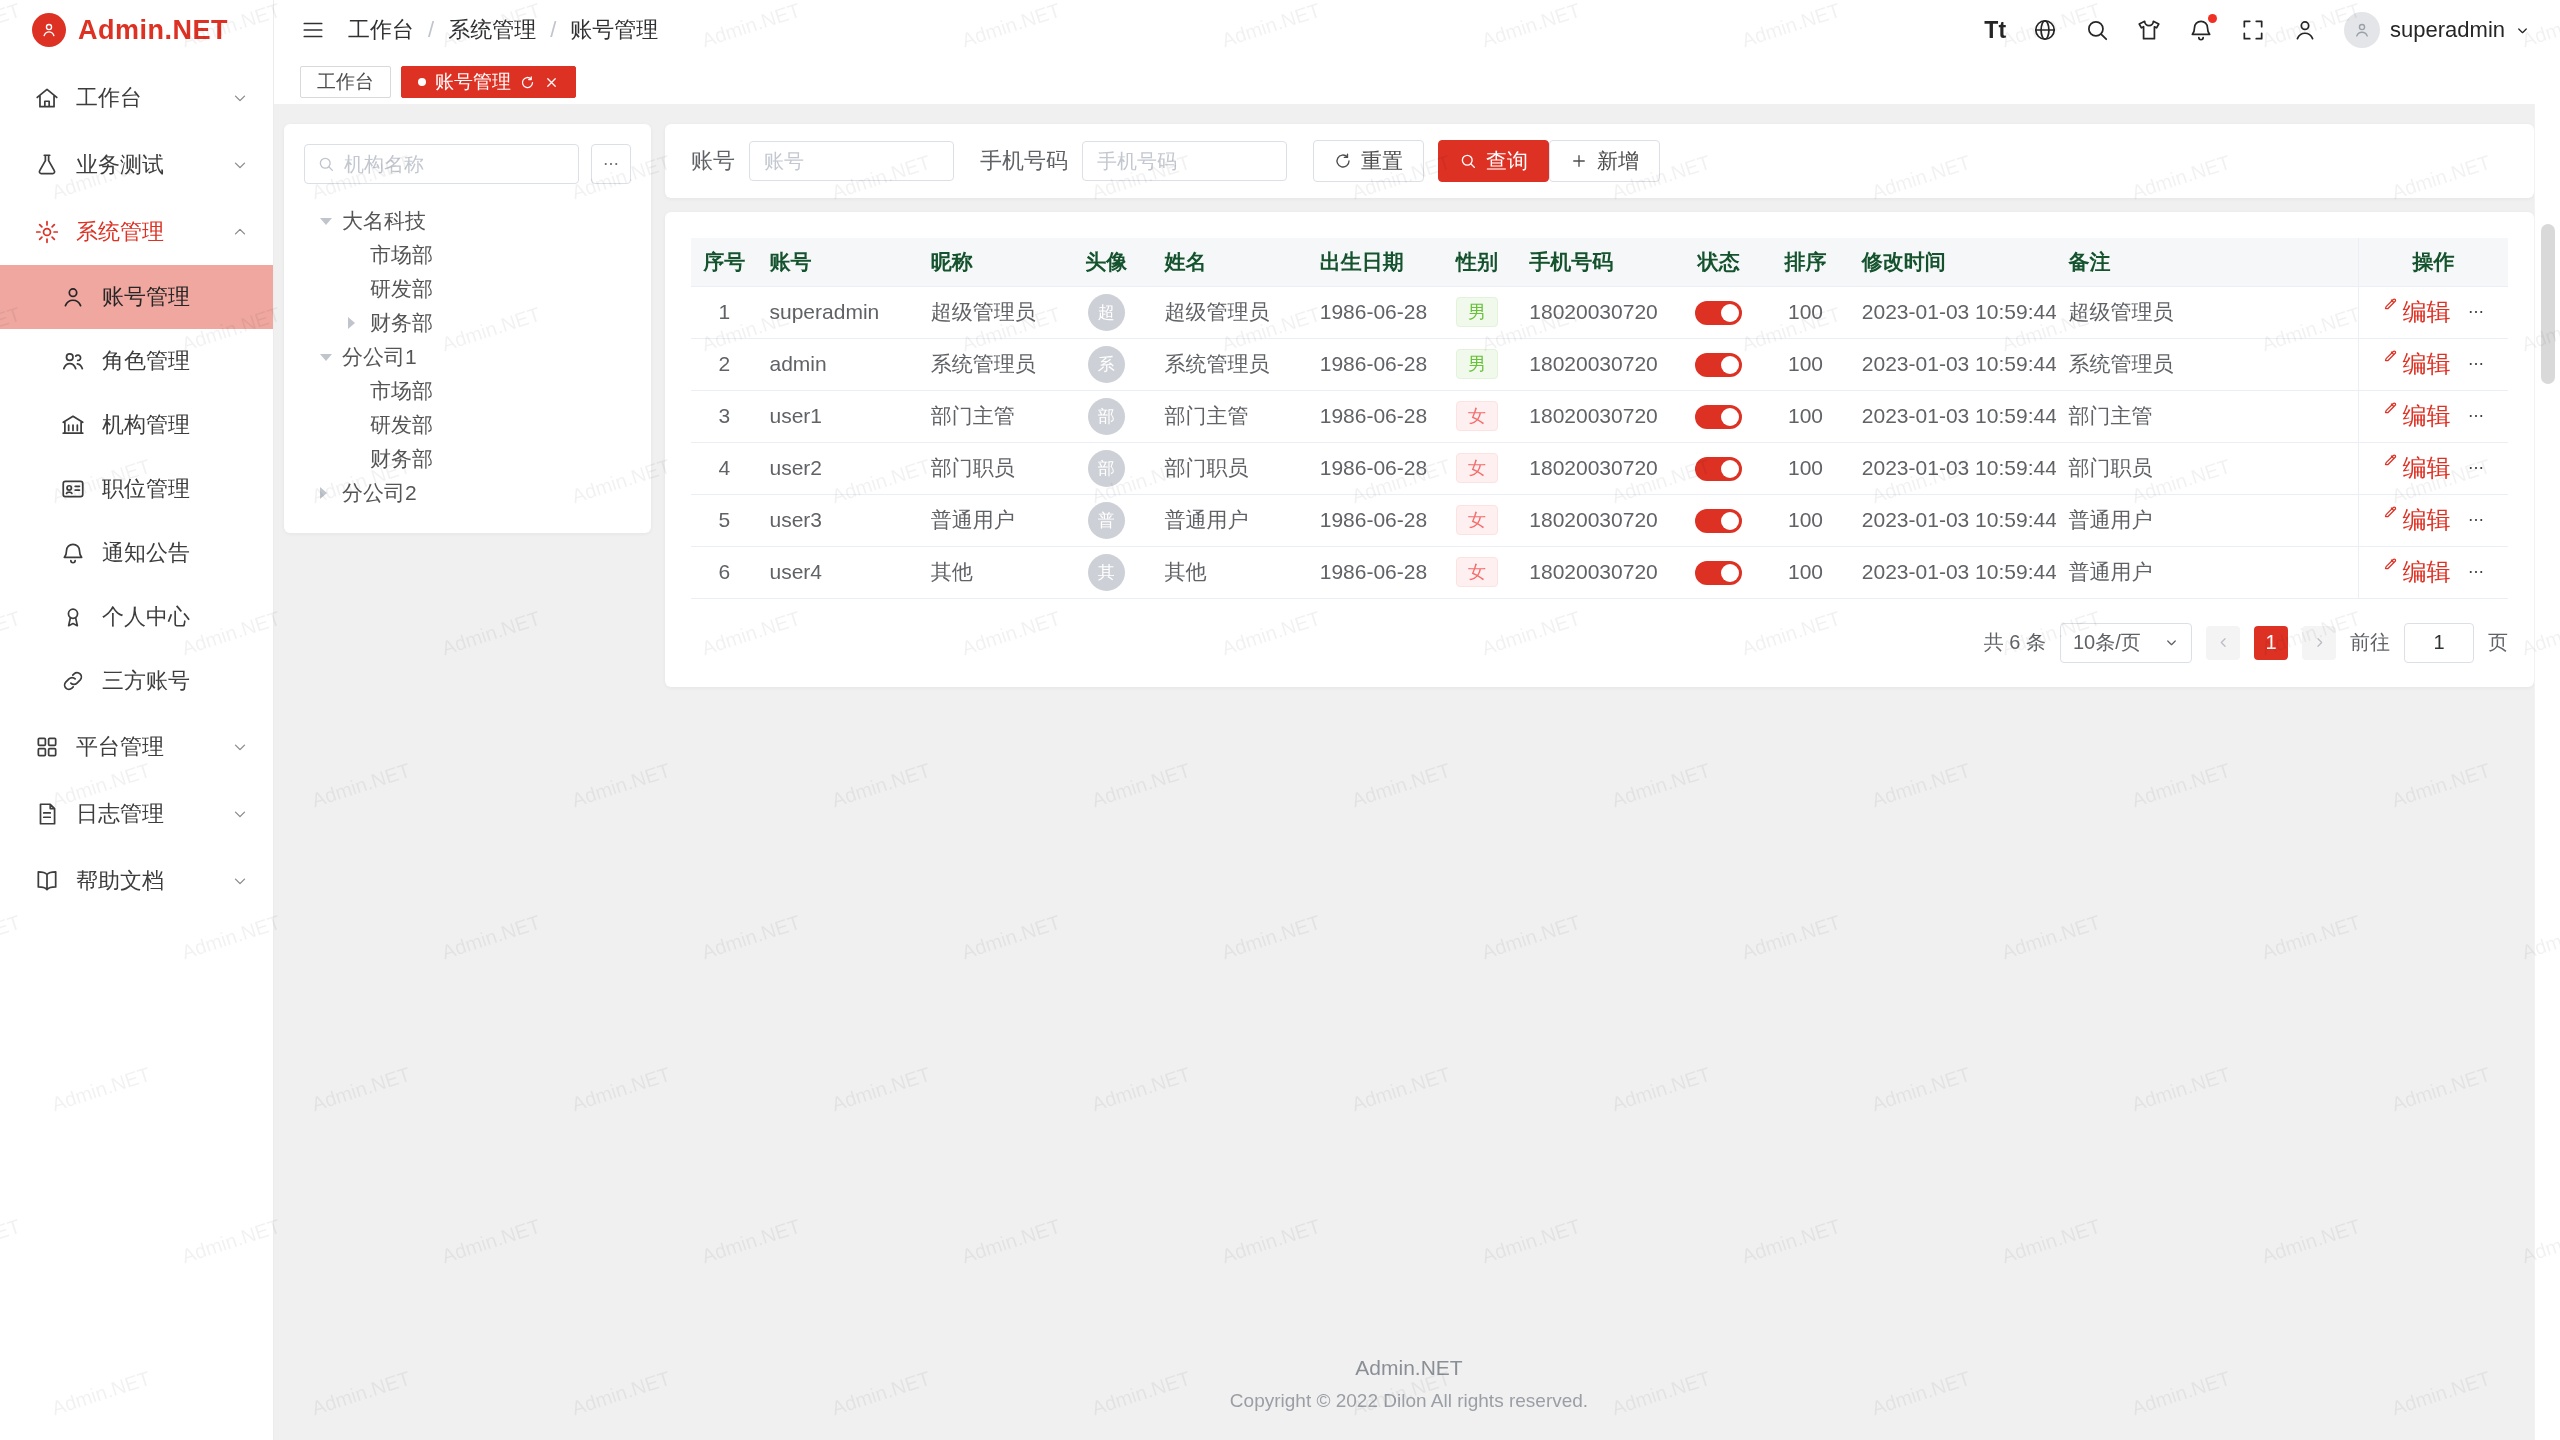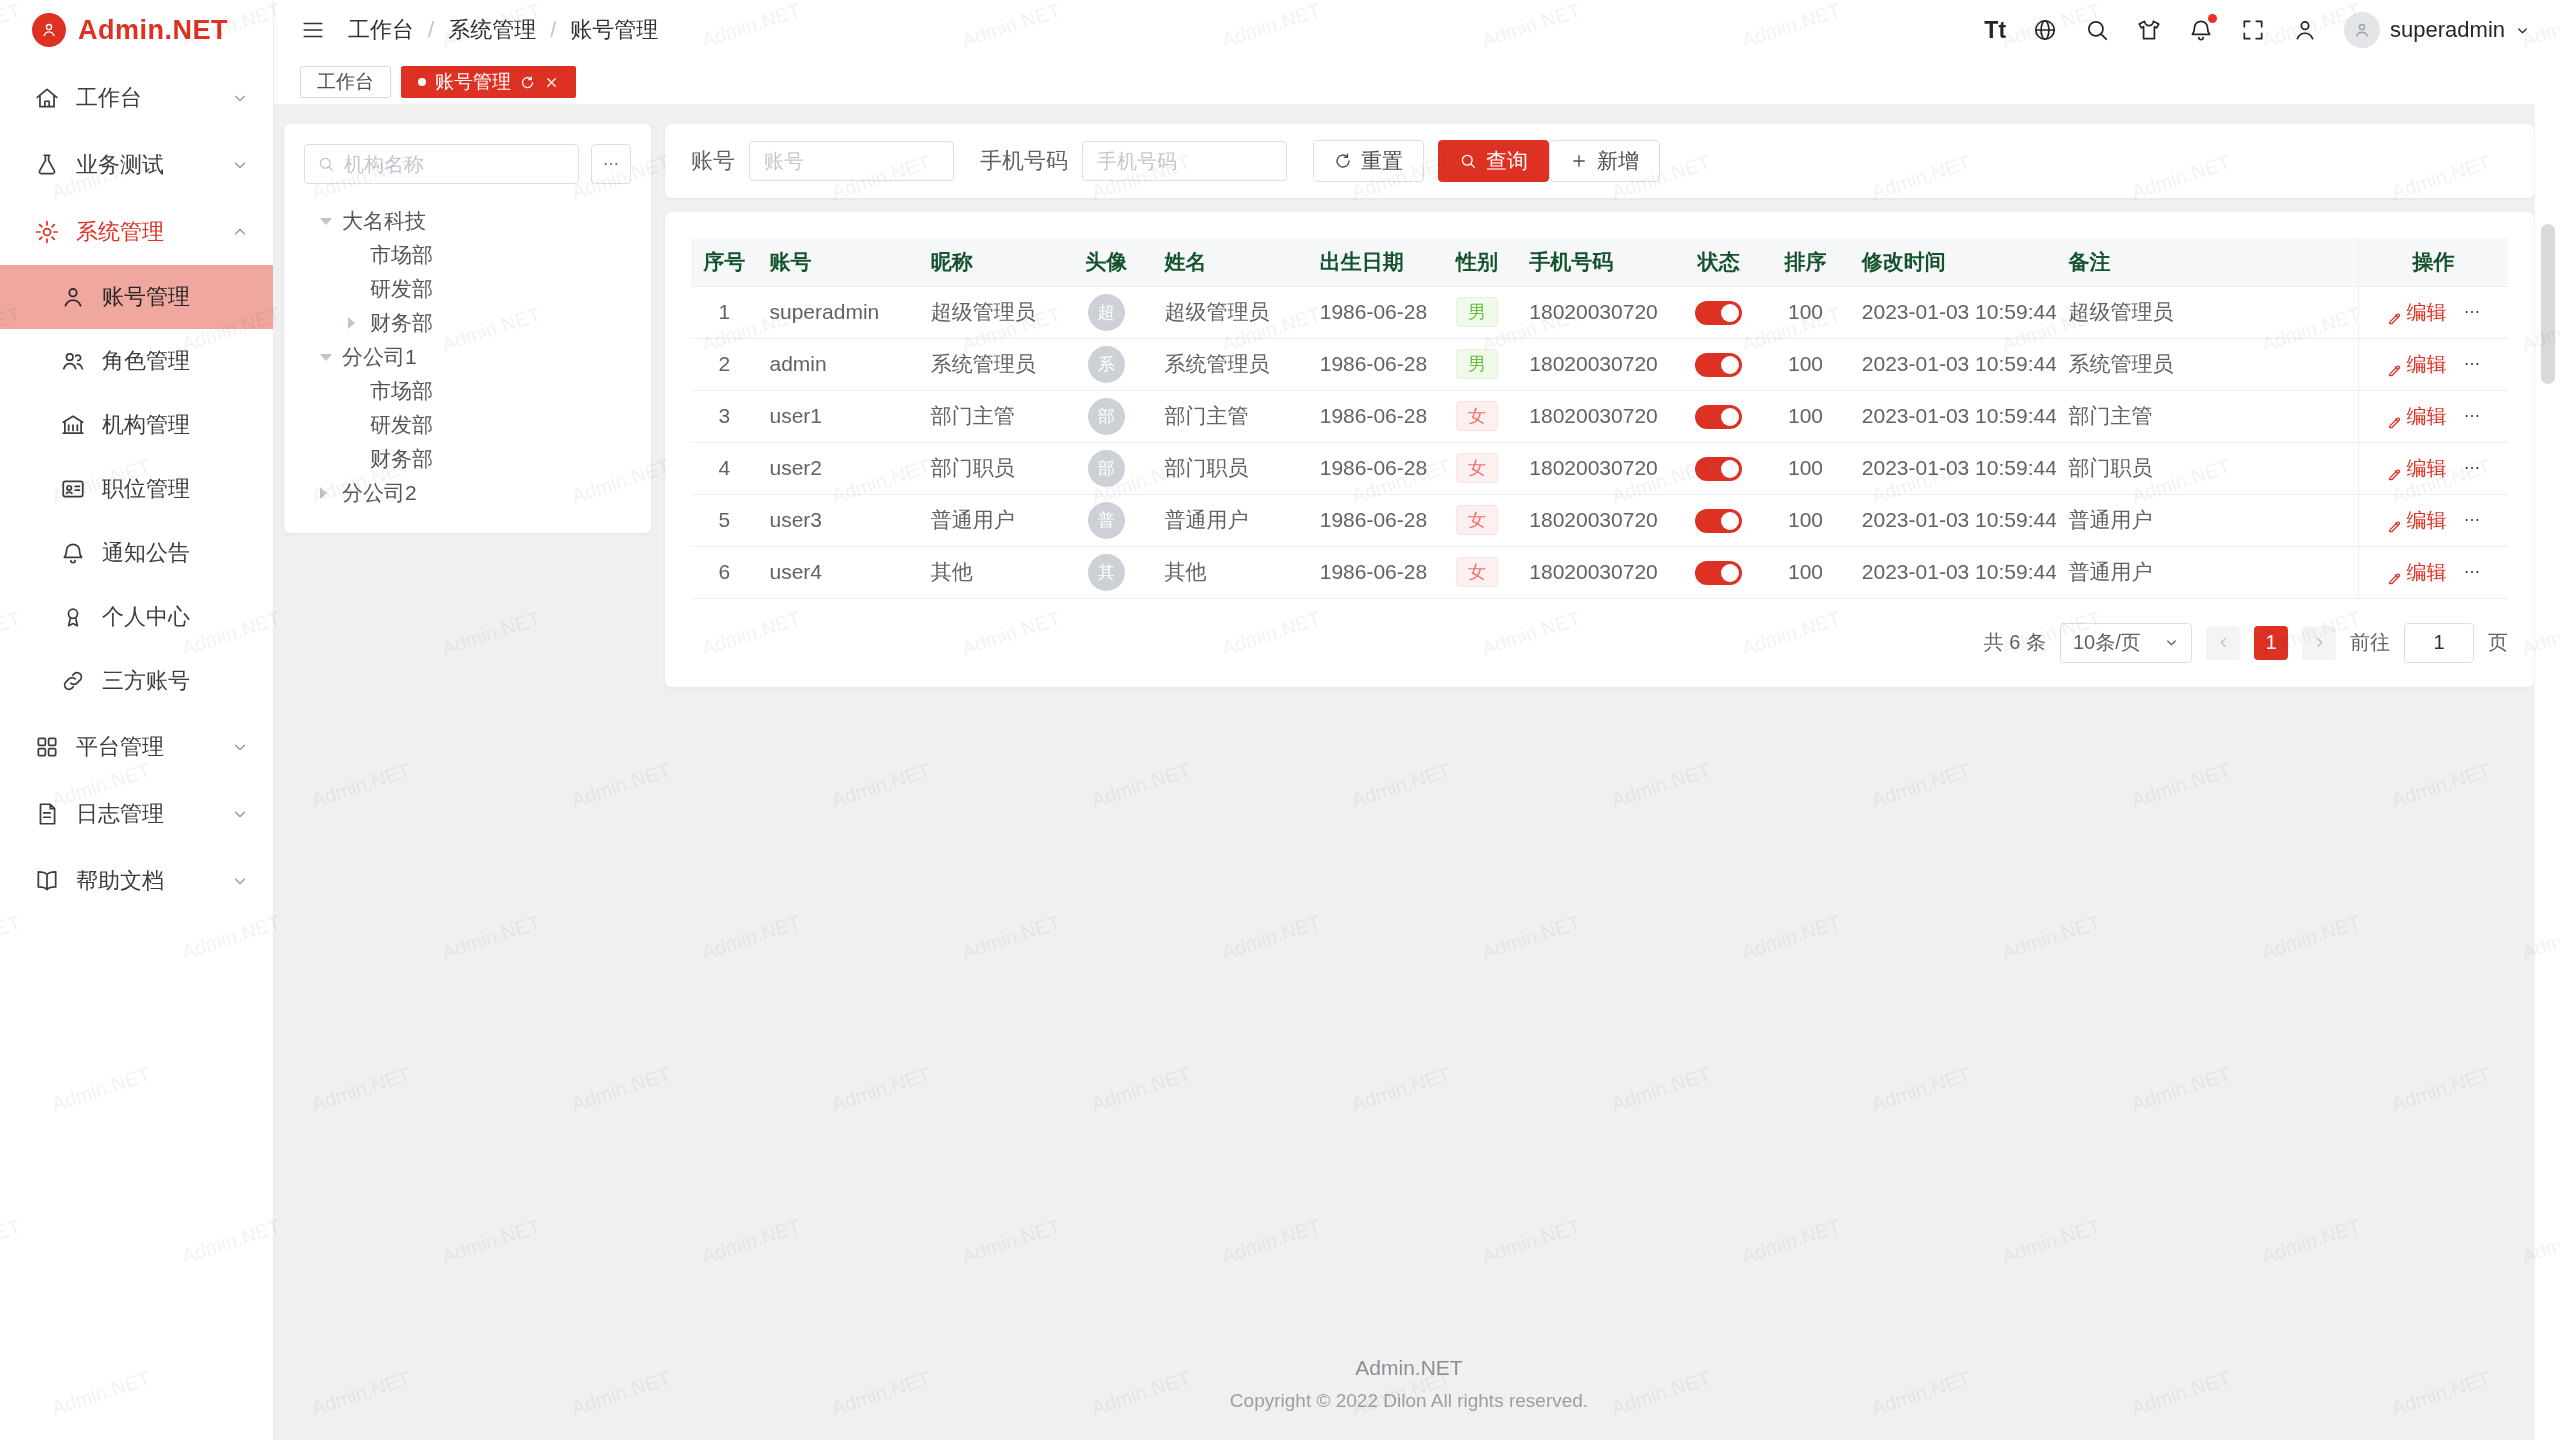--- a/index.html
+++ b/index.html
@@ -82,21 +82,21 @@
   th{height:48px;background:#f6f7f9;color:#14532d;font-weight:600}
   td{height:52px}
   .c-center{text-align:center}
   .op-col{border-left:1px solid #ebeef5;text-align:center}
   .avatar-circle{width:37px;height:37px;border-radius:50%;background:#cdd0d6;color:#fff;display:inline-flex;align-items:center;justify-content:center;font-size:17px}
   .badge{display:inline-block;padding:3px 11px;border-radius:4px;font-size:18px;line-height:1.25}
   .badge.male{background:#f0f9eb;color:#67c23a;border:1px solid #e1f3d8}
   .badge.female{background:#fef0f0;color:#f56c6c;border:1px solid #fde2e2}
   .switch{display:inline-block;width:47px;height:24px;border-radius:12px;background:#dd3124;position:relative;vertical-align:middle;cursor:pointer}
   .switch .knob{position:absolute;right:3px;top:3px;width:18px;height:18px;border-radius:50%;background:#fff}
-  .edit-link{color:#dd3124;display:inline-flex;align-items:flex-end;gap:5px;font-size:20px;cursor:pointer;vertical-align:middle}
+  .edit-link{color:#dd3124;display:inline-flex;align-items:flex-start;gap:5px;font-size:24px;cursor:pointer;vertical-align:middle}
   .more-dots{margin-left:16px;color:#303133;cursor:pointer;display:inline-flex;vertical-align:middle}
 
   
   .pagination{display:flex;align-items:center;justify-content:flex-end;gap:14px;margin-top:24px;font-size:20px;color:#606266}
   .psel{width:132px;height:40px;border:1px solid #dcdfe6;border-radius:4px;display:flex;align-items:center;justify-content:space-between;padding:0 12px;color:#606266;background:#fff;cursor:pointer}
   .pbtn{width:34px;height:34px;border-radius:4px;background:#f4f4f5;display:flex;align-items:center;justify-content:center;color:#b9bcc2;cursor:pointer}
   .pcur{width:34px;height:34px;border-radius:4px;background:#dd3124;color:#fff;display:flex;align-items:center;justify-content:center;font-size:20px;cursor:pointer}
   .goto-input{width:70px;height:40px;border:1px solid #dcdfe6;border-radius:4px;text-align:center;font-size:20px;outline:0;color:#303133}
 
   

